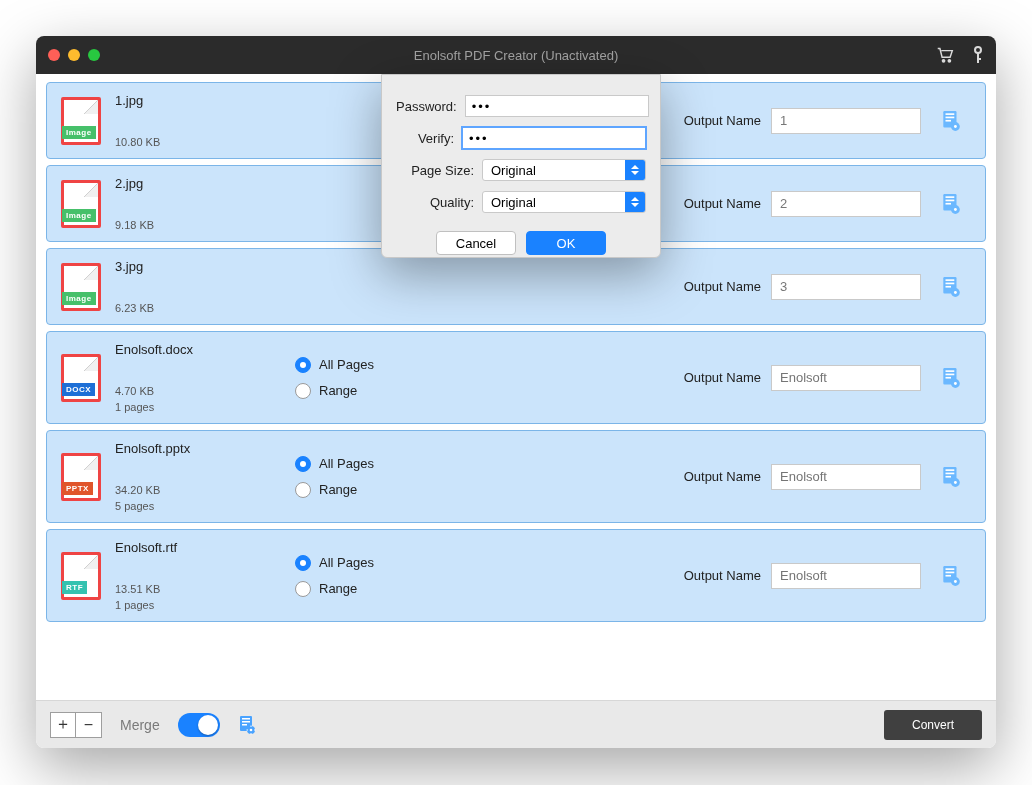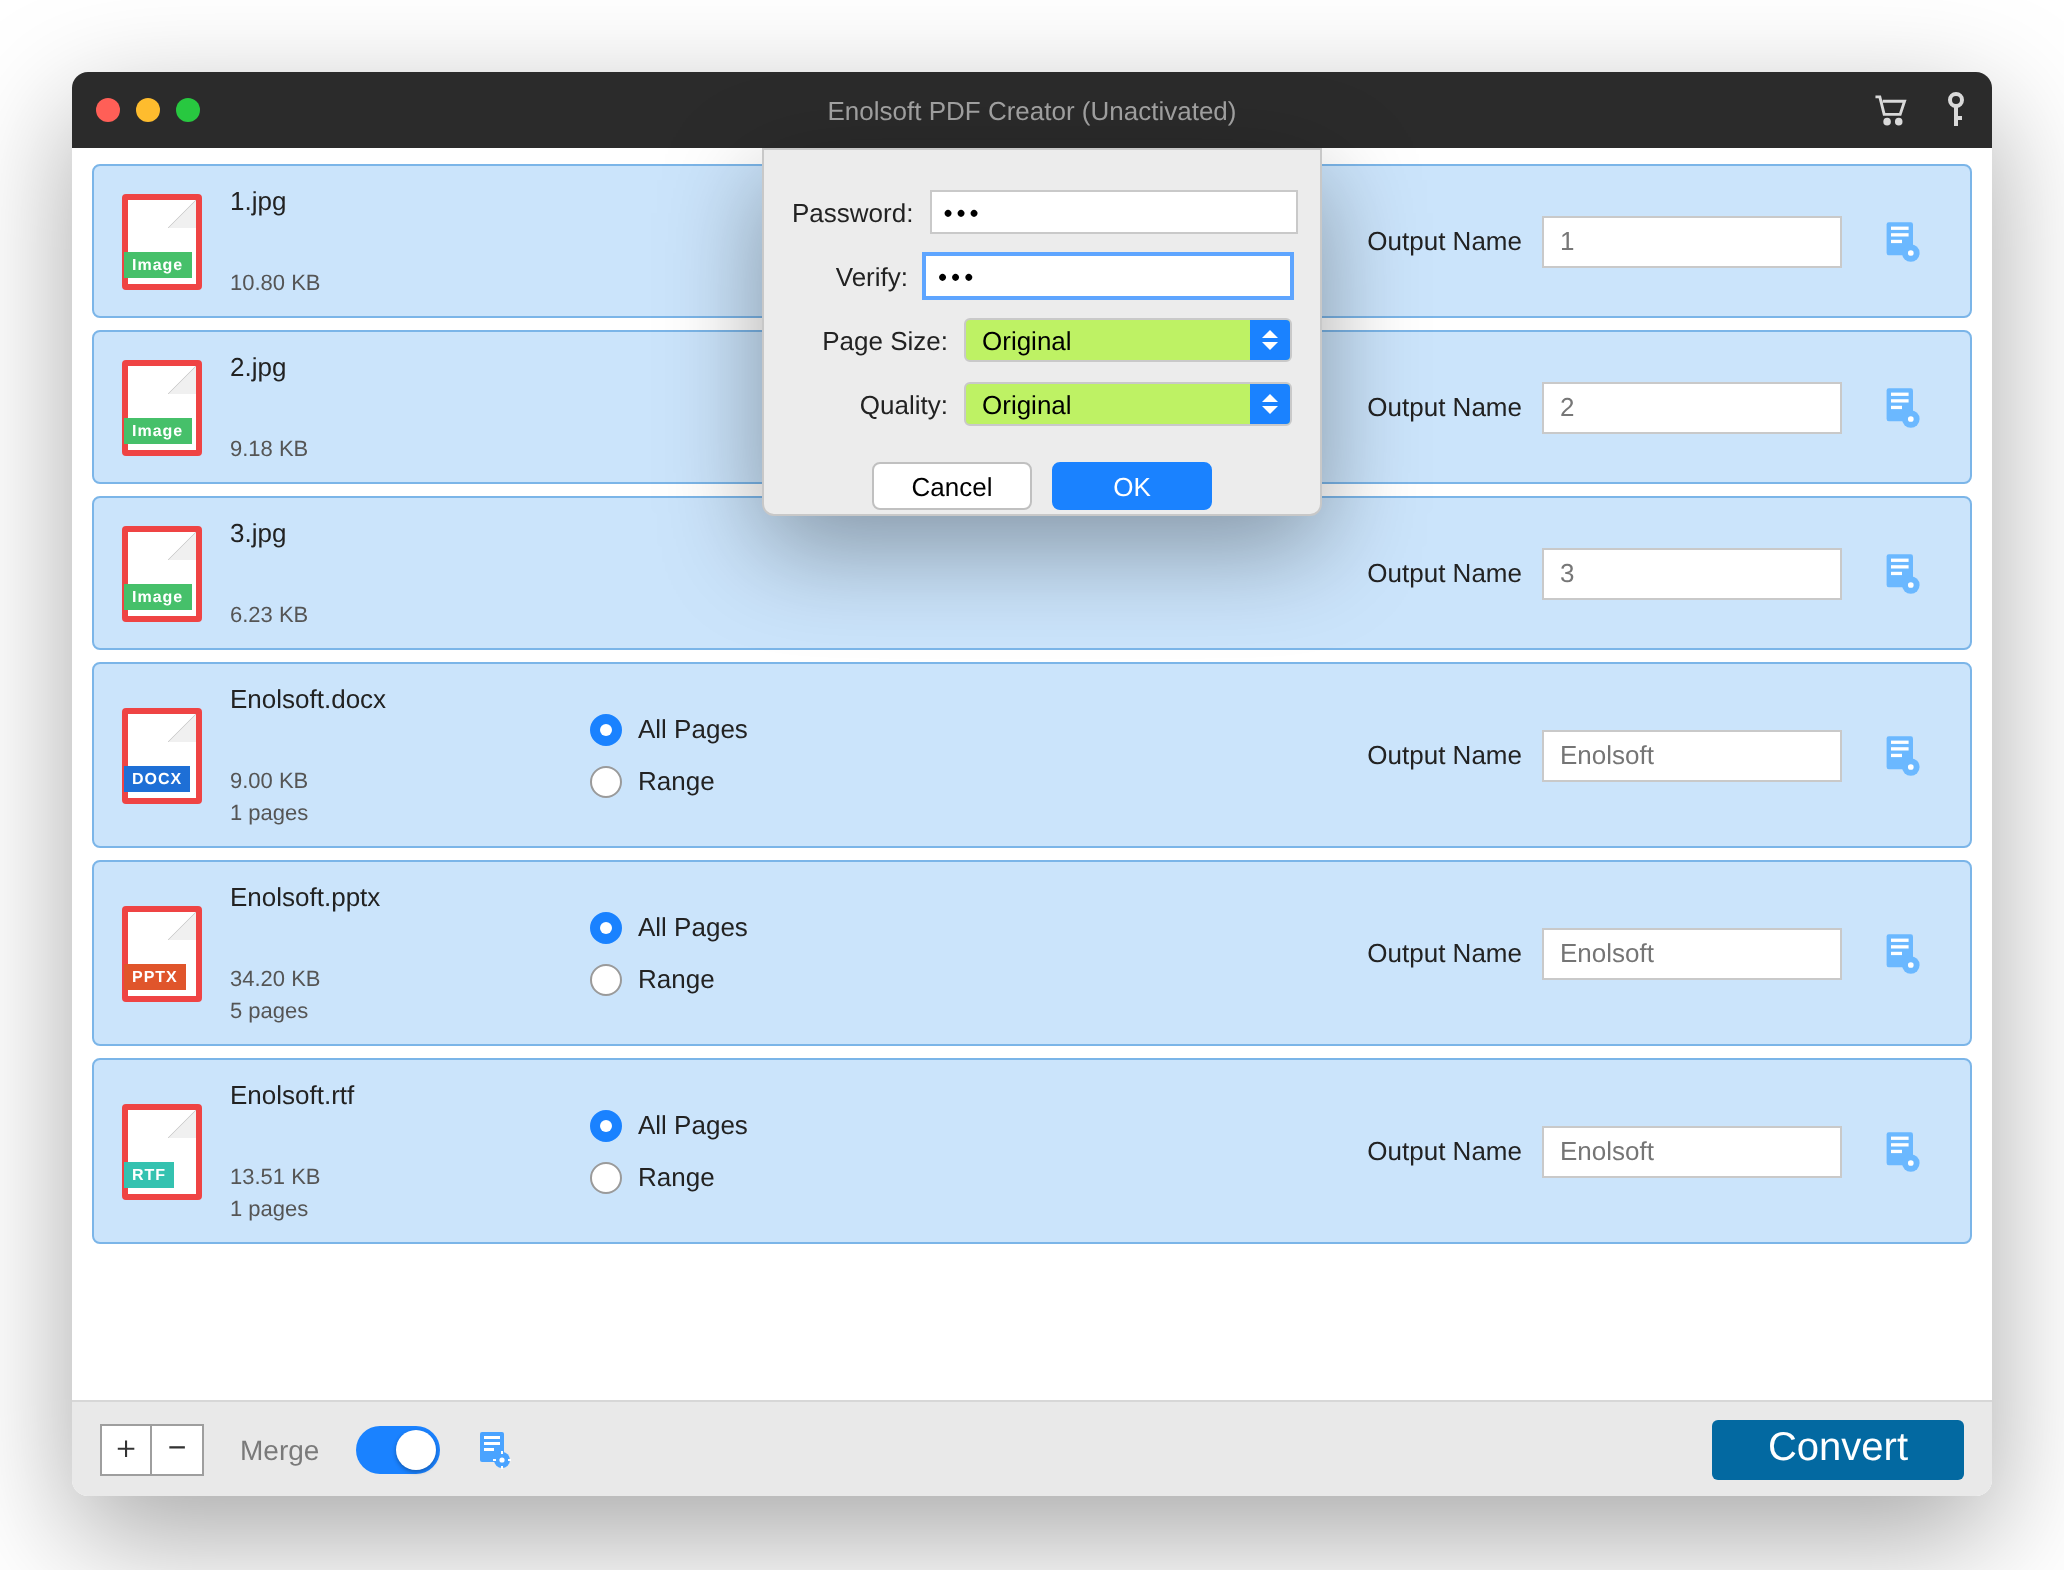--- a/index.html
+++ b/index.html
@@ -167,26 +167,26 @@
     content:"";
     position:absolute;
     right:2px; top:2px;
     width:20px; height:20px;
     border-radius:50%;
     background:#fff;
     box-shadow: 0 1px 2px rgba(0,0,0,0.3);
   }
   .convert {
     margin-left:auto;
-    background:#0369a1;
+    background:#404040;
     color:#fff;
     border:none;
     height: 30px;
     padding: 0 28px;
-    font-size: 20px;
+    font-size: 12px;
     border-radius: 3px;
     cursor:pointer;
   }
 
   
   .dialog {
     position:absolute;
     left: 345px; top: 38px;
     width: 280px;
     background:#ececec;
@@ -209,21 +209,21 @@
   }
   .dfield.focus { outline: 2px solid #5ea5ff; outline-offset: -1px; border-color:#5ea5ff; }
   .dselect {
     flex:1;
     height: 22px;
     display:flex;
     align-items:center;
     border: 1px solid #c9c9c9;
     border-radius: 3px;
     overflow:hidden;
-    background:#bef264;
+    background:#ffffff;
   }
   .dselect span { flex:1; padding:0 8px; font-size:13px; }
   .dselect .arrows {
     width: 20px; height: 100%;
     background:#1a82ff;
     display:flex; flex-direction:column; align-items:center; justify-content:center;
   }
   .arrows::before, .arrows::after {
     content:""; width:0; height:0;
     border-left:4px solid transparent;
@@ -344,21 +344,21 @@
   <circle cx="13" cy="15" r="1.3" fill="#fff"></circle>
 </svg>
         </div>
       </div>
       <div class="row">
         <div class="ficon">
           <div class="tag docx">DOCX</div>
         </div>
         <div class="finfo">
           <div class="fname">Enolsoft.docx</div>
-          <div class="fsize">9.00 KB</div>
+          <div class="fsize">4.70 KB</div>
           <div class="fpages">1 pages</div>
         </div>
         <div class="pages">
           <div class="radioset">
             <div class="radio">
               <div class="rdot on"></div>
               <span>All Pages</span>
             </div>
             <div class="radio">
               <div class="rdot"></div>

